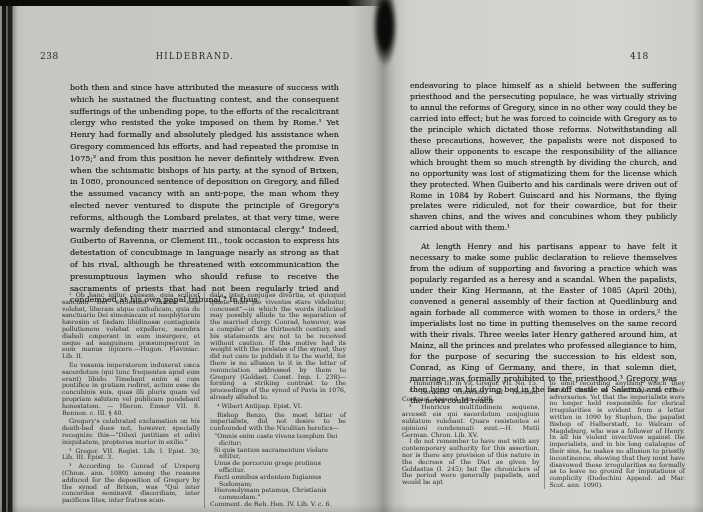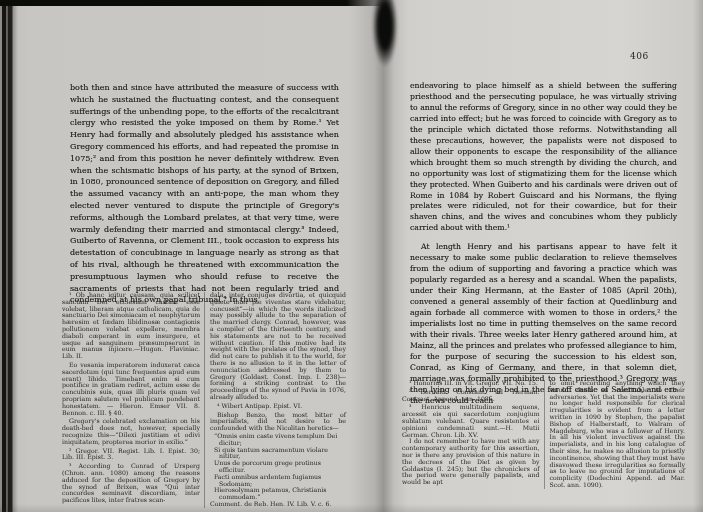--- a/index.html
+++ b/index.html
@@ -49,20 +49,24 @@
   .fncol p.gap { margin-top:2px; }
   .fncol p.verse { text-indent:-5px; padding-left:9px; text-align:left; margin-top:1px; }
   .fncol p.verse + p.verse { margin-top:0; }
 </style>
 </head>
 <body>
 
 <div class="scan">
 
   <div class="page page-left">
+    <div class="runhead">
+      <span class="pageno">238</span>
+      <span class="runtitle">HILDEBRAND.</span>
+    </div>
     <div class="body">
       <p class="cont">both then and since have attributed the measure of success with which he sustained the fluctuating contest, and the consequent sufferings of the unbending pope, to the efforts of the recalcitrant clergy who resisted the yoke imposed on them by Rome.¹ Yet Henry had formally and absolutely pledged his assistance when Gregory commenced his efforts, and had repeated the promise in 1075;² and from this position he never definitely withdrew. Even when the schismatic bishops of his party, at the synod of Brixen, in 1080, pronounced sentence of deposition on Gregory, and filled the assumed vacancy with an anti-pope, the man whom they elected never ventured to dispute the principle of Gregory's reforms, although the Lombard prelates, at that very time, were warmly defending their married and simoniacal clergy.³ Indeed, Guiberto of Ravenna, or Clement III., took occasion to express his detestation of concubinage in language nearly as strong as that of his rival, although he threatened with excommunication the presumptuous laymen who should refuse to receive the sacraments of priests that had not been regularly tried and condemned at his own papal tribunal.⁴ In thus</p>
     </div>
     <div class="footnotes">
       <div class="fncol">
         <p>¹ Ob hanc igitur causam, quia scilicet sanctam Dei ecclesiam castam esse volebat, liberam atque catholicam, quia de sanctuario Dei simoniacam et neophytorum hæresim et fœdam libidinosæ contagionis pollutionem volebat expellere, membra diaboli cœperant in eum insurgere, et usque ad sanguinem præsumpserunt in eum manus injicere.—Hugon. Flaviniac. Lib. II.</p>
         <p class="gap">Eo vesania imperatorem induxerat cæca sacerdotum (qui tunc frequentes apud eum erant) libido. Timebant enim si cum pontifice in gratiam rediret, actum esse de concubinis suis, quas illi pluris quam vel propriam salutem vel publicam pondebant honestatem. — Hieron. Emser VII. 8. Bennon. c. III. § 40.</p>
         <p class="gap">Gregory's celebrated exclamation on his death-bed does not, however, specially recognize this—“Dilexi justitiam et odivi iniquitatem, propterea morior in exilio.”</p>
         <p class="gap">² Gregor. VII. Regist. Lib. I. Epist. 30; Lib. III. Epist. 3.</p>
         <p class="gap">³ According to Conrad of Ursperg (Chron. ann. 1080) among the reasons adduced for the deposition of Gregory by the synod of Brixen, was “Qui inter concordes seminavit discordiam, inter pacificos lites, inter fratres scan-</p>
@@ -76,21 +80,21 @@
         <p class="verse">Unus de porcorum grege protinus efficitur.</p>
         <p class="verse">Facti omnibus ardentem fugiamus Sodomam;</p>
         <p class="verse">Hierosolymam petamus, Christianis commodam.”</p>
         <p class="cont">Comment. de Reb. Hen. IV. Lib. V. c. 6.</p>
       </div>
     </div>
   </div>
 
   <div class="page page-right">
     <div class="runhead">
-      <span class="pageno">406</span>
+      <span class="pageno">418</span>
     </div>
     <div class="body">
       <p class="cont">endeavoring to place himself as a shield between the suffering priesthood and the persecuting populace, he was virtually striving to annul the reforms of Gregory, since in no other way could they be carried into effect; but he was forced to coincide with Gregory as to the principle which dictated those reforms. Notwithstanding all these precautions, however, the papalists were not disposed to allow their opponents to escape the responsibility of the alliance which brought them so much strength by dividing the church, and no opportunity was lost of stigmatizing them for the license which they protected. When Guiberto and his cardinals were driven out of Rome in 1084 by Robert Guiscard and his Normans, the flying prelates were ridiculed, not for their cowardice, but for their shaven chins, and the wives and concubines whom they publicly carried about with them.¹</p>
       <p class="indent">At length Henry and his partisans appear to have felt it necessary to make some public declaration to relieve themselves from the odium of supporting and favoring a practice which was popularly regarded as a heresy and a scandal. When the papalists, under their King Hermann, at the Easter of 1085 (April 20th), convened a general assembly of their faction at Quedlinburg and again forbade all commerce with women to those in orders,² the imperialists lost no time in putting themselves on the same record with their rivals. Three weeks later Henry gathered around him, at Mainz, all the princes and prelates who professed allegiance to him, for the purpose of securing the succession to his eldest son, Conrad, as King of Germany, and there, in that solemn diet, marriage was formally prohibited to the priesthood.³ Gregory was then lying on his dying bed in the far off castle of Salerno, and ere the news could reach</p>
     </div>
     <div class="fnrule"></div>
     <div class="footnotes">
       <div class="fncol">
         <p>¹ Honorius III. in Vit. Gregor. VII. No. 15.</p>
         <p class="gap">² Bernald. Constant. ad Herman. Contract. Append. ann. 1085.</p>

